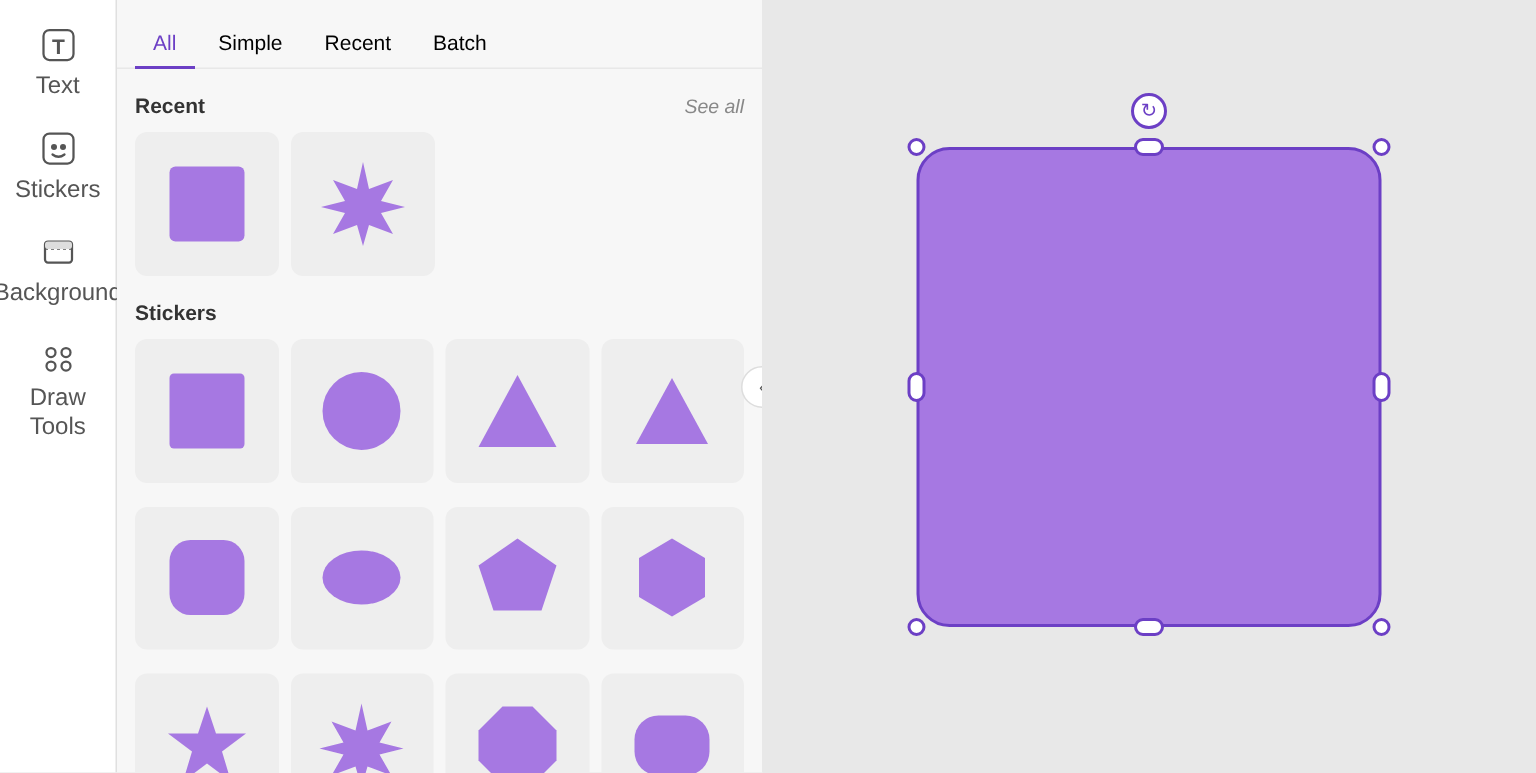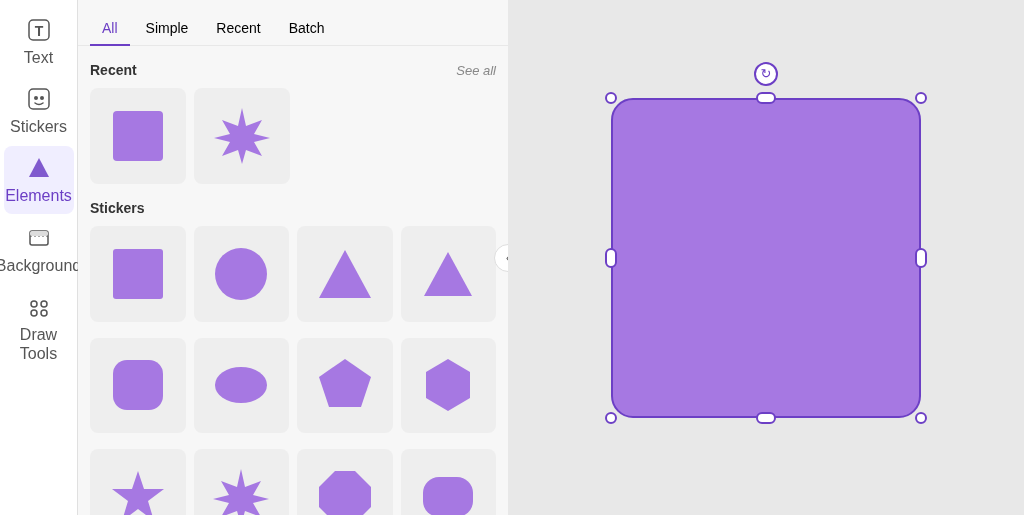--- a/index.html
+++ b/index.html
@@ -260,28 +260,20 @@
       <svg width="26" height="26" viewBox="0 0 26 26">
         <rect x="3" y="3" width="20" height="20" rx="4" fill="none" stroke="#555" stroke-width="1.5"></rect>
         <circle cx="10" cy="12" r="2" fill="#555"></circle>
         <circle cx="16" cy="12" r="2" fill="#555"></circle>
         <path d="M9 17 Q13 20 17 17" stroke="#555" stroke-width="1.5" fill="none" stroke-linecap="round"></path>
       </svg>
     </div>
     <span class="nav-label">Stickers</span>
   </div>
 
-  <div class="nav-item active">
-    <div class="nav-icon">
-      <svg width="26" height="26" viewBox="0 0 26 26">
-        <polygon points="13,3 23,22 3,22" fill="#6c3fc5" opacity="0.85"></polygon>
-      </svg>
-    </div>
-    <span class="nav-label">Elements</span>
-  </div>
 
 
   <div class="nav-item">
     <div class="nav-icon">
       <svg width="26" height="26" viewBox="0 0 26 26">
         <rect x="4" y="6" width="18" height="14" rx="2" fill="none" stroke="#555" stroke-width="1.5"></rect>
         <line x1="4" y1="11" x2="22" y2="11" stroke="#555" stroke-width="1" stroke-dasharray="2,2"></line>
         <rect x="4" y="6" width="18" height="5" rx="2" fill="#ddd"></rect>
       </svg>
     </div>

